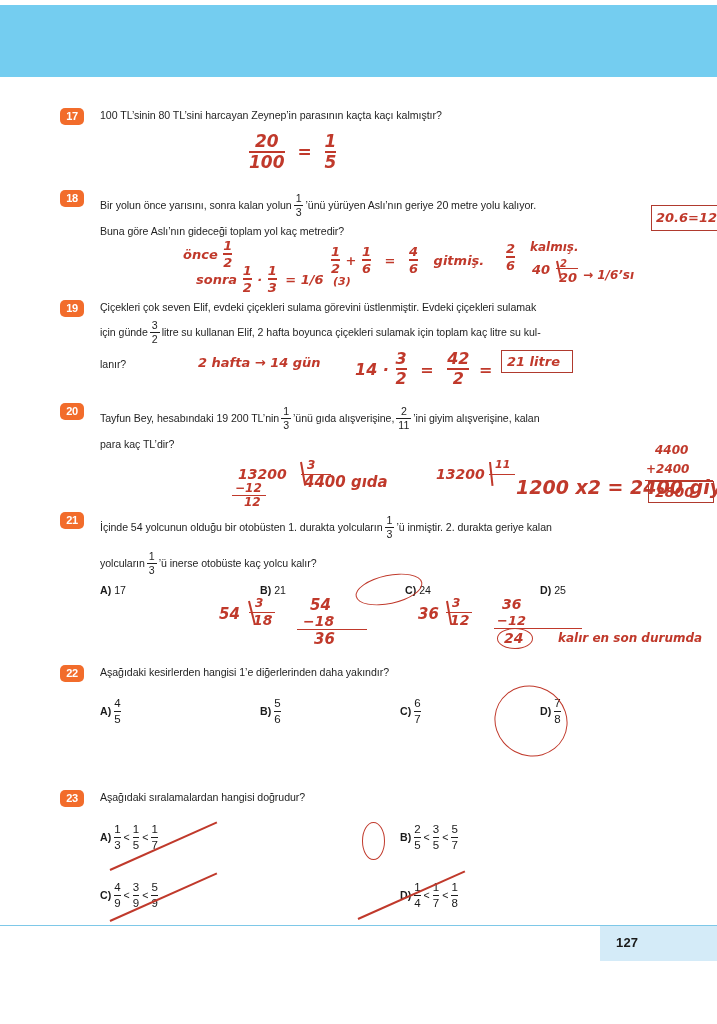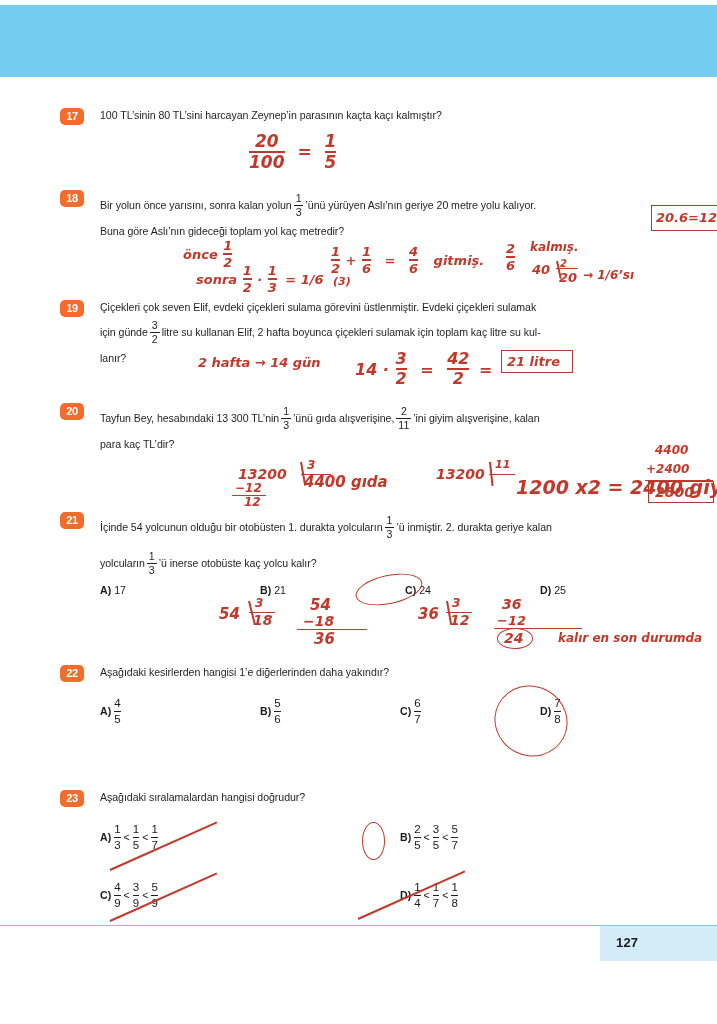--- a/index.html
+++ b/index.html
@@ -228,29 +228,29 @@
   </div>
 </div>
 
 <div class="question" style="left:60px; top:300px;">
   <div class="qbadge">19</div>
   <div class="qbody">
     <div class="qline">Çiçekleri çok seven Elif, evdeki çiçekleri sulama görevini üstlenmiştir. Evdeki çiçekleri sulamak</div>
     <div class="qline tall" style="margin-top:2px;">
       <span>için günde</span><span class="frac"><span class="num">3</span><span class="bar"></span><span class="den">2</span></span><span>litre su kullanan Elif, 2 hafta boyunca çiçekleri sulamak için toplam kaç litre su kul-</span>
     </div>
-    <div class="qline" style="margin-top:4px;">lanır?</div>
+    <div class="qline" style="margin-top:10px;">lanır?</div>
   </div>
 </div>
 
 <div class="question" style="left:60px; top:403px;">
   <div class="qbadge">20</div>
   <div class="qbody">
     <div class="qline tall">
-      <span>Tayfun Bey, hesabındaki 13 300 TL’nin</span><span class="frac"><span class="num">1</span><span class="bar"></span><span class="den">3</span></span><span>’ünü gıda alışverişine,</span><span class="frac"><span class="num">2</span><span class="bar"></span><span class="den">11</span></span><span>’ini giyim alışverişine, kalan</span>
+      <span>Tayfun Bey, hesabındaki 19 200 TL’nin</span><span class="frac"><span class="num">1</span><span class="bar"></span><span class="den">3</span></span><span>’ünü gıda alışverişine,</span><span class="frac"><span class="num">2</span><span class="bar"></span><span class="den">11</span></span><span>’ini giyim alışverişine, kalan</span>
     </div>
     <div class="qline" style="margin-top:4px;">para kaç TL’dir?</div>
   </div>
 </div>
 
 <div class="question" style="left:60px; top:512px;">
   <div class="qbadge">21</div>
   <div class="qbody">
     <div class="qline tall">
       <span>İçinde 54 yolcunun olduğu bir otobüsten 1. durakta yolcuların</span><span class="frac"><span class="num">1</span><span class="bar"></span><span class="den">3</span></span><span>’ü inmiştir. 2. durakta geriye kalan</span>

